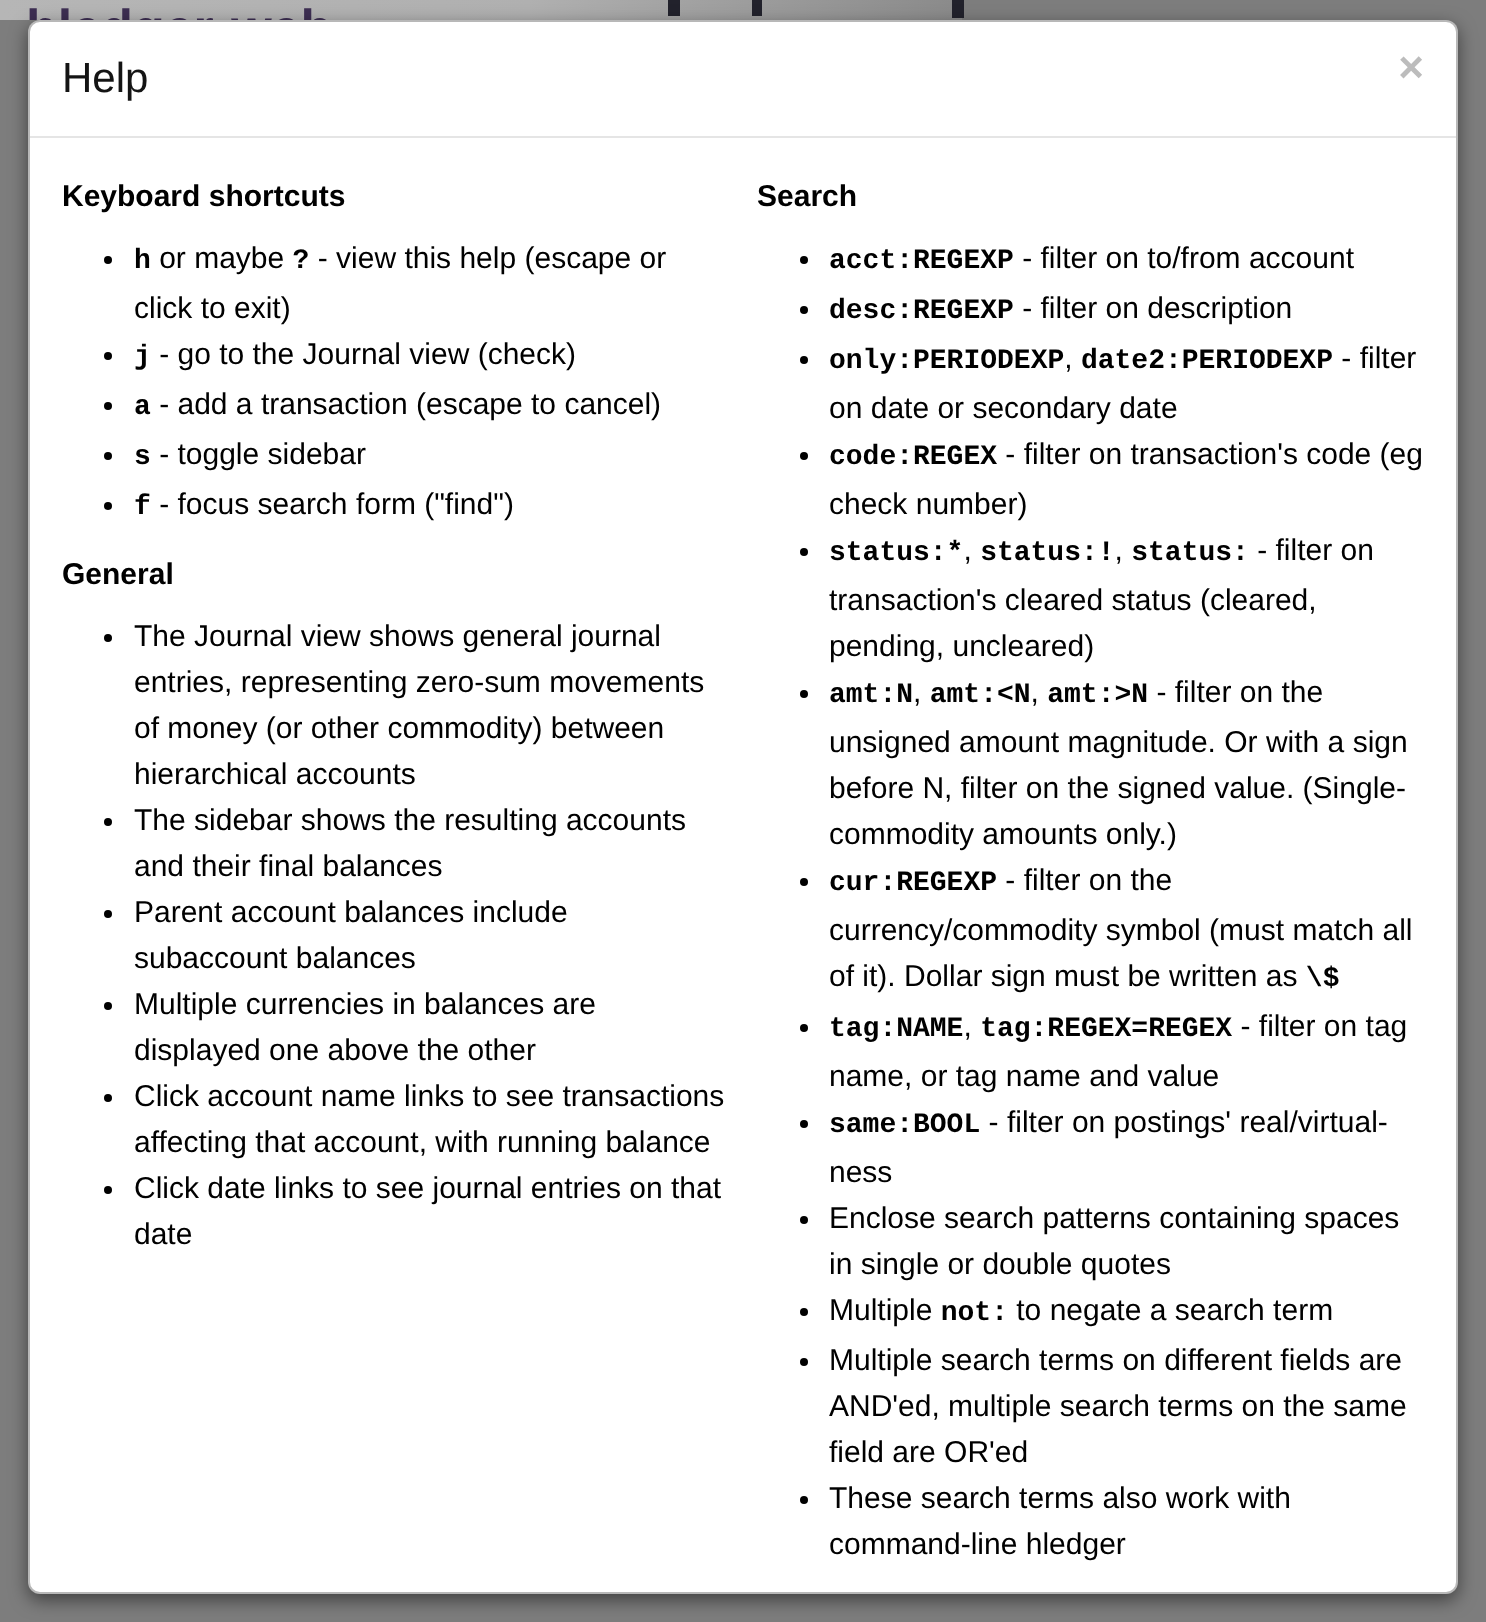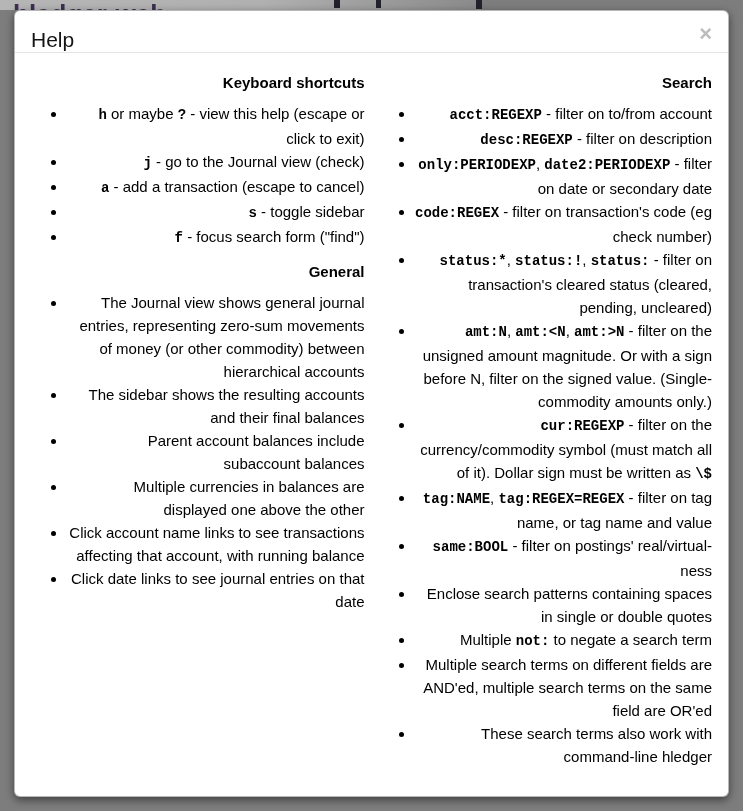--- a/index.html
+++ b/index.html
@@ -37,21 +37,21 @@
     box-sizing: border-box;
     background: #ffffff;
     border: 1px solid rgba(0,0,0,0.28);
     border-radius: 6px;
     box-shadow: 0 3px 9px rgba(0,0,0,0.5);
     overflow: hidden;
   }
   .modal-header {
     position: relative;
     box-sizing: border-box;
-    height: 42px;
+    height: 58px;
     padding: 15px 16px;
     border-bottom: 1px solid #e5e5e5;
   }
   .modal-title {
     font-size: 21px;
     font-weight: 500;
     line-height: 27px;
     color: #141414;
   }
   .close-btn {
@@ -61,21 +61,21 @@
     color: #bcbcbc;
     cursor: pointer;
     user-select: none;
   }
   .modal-body {
     box-sizing: border-box;
     padding: 20px 16px;
     display: flex;
     gap: 14px;
   }
-  .help-col { width: 341px; text-align: right; }
+  .help-col { width: 341px; }
   .sec-heading {
     font-size: 15px;
     font-weight: bold;
     color: #000;
     margin: 12px 0 10px 0;
     line-height: 19px;
   }
   .sec-heading:first-child { margin-top: 0; }
   ul.help-list {
     margin: 0 0 10px 0;

